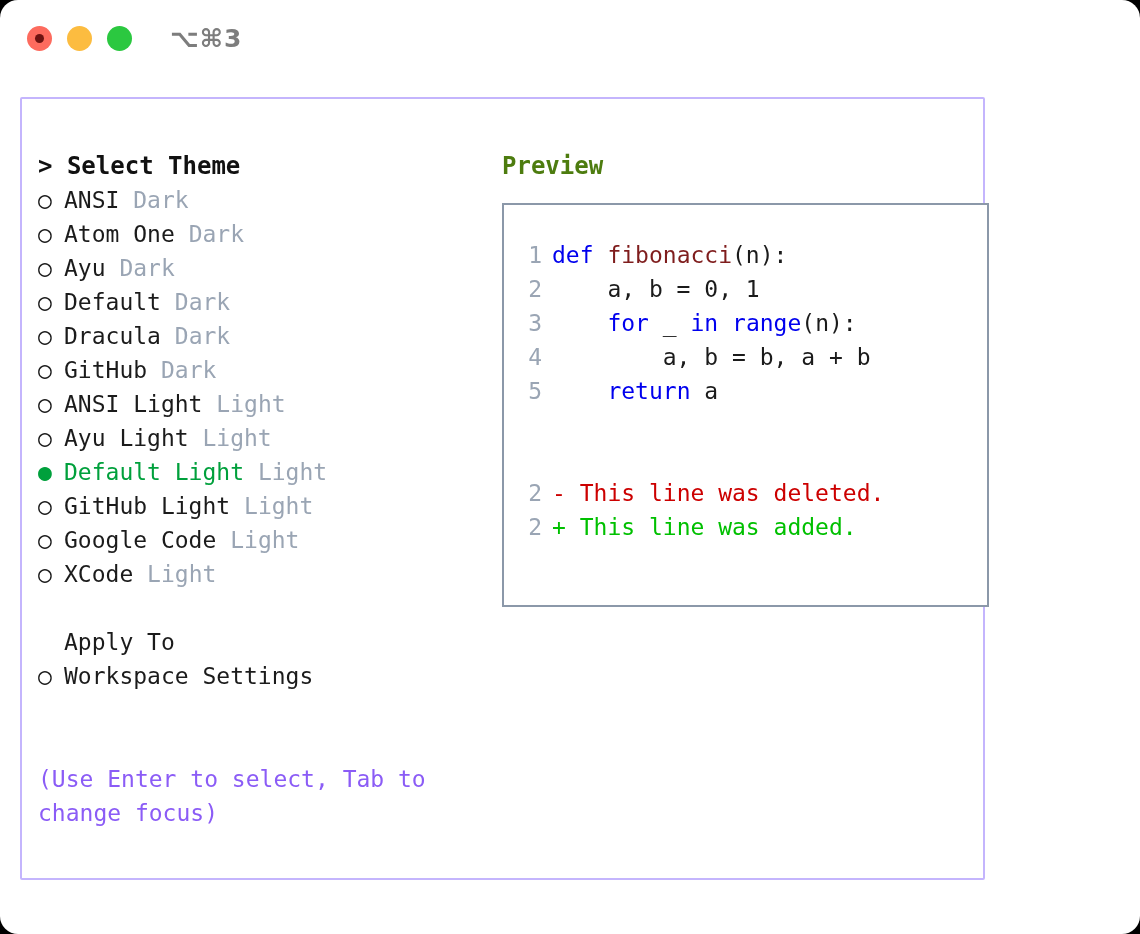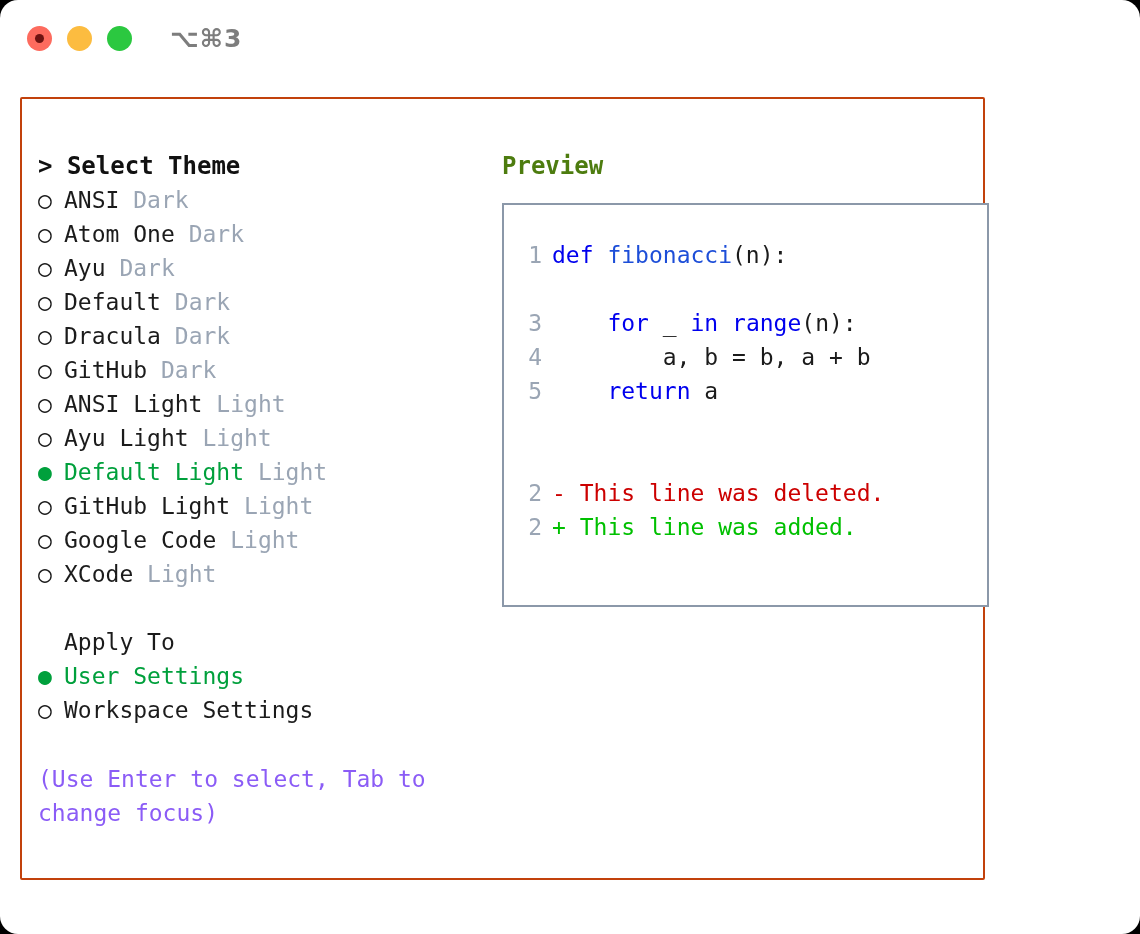--- a/index.html
+++ b/index.html
@@ -65,21 +65,21 @@
     white-space: pre;
   }
 
   
   #panel {
     position: absolute;
     left: 20px;
     top: 97px;
     width: 965px;
     height: 783px;
-    border: 2px solid #c2410c;
+    border: 2px solid #c4b5fd;
     border-radius: 2px;
     box-sizing: border-box;
     background: #ffffff;
   }
 
   
   #left-col {
     position: absolute;
     left: 16px;
     top: 50px;
@@ -166,21 +166,21 @@
 
   .lineno {
     display: inline-block;
     width: 24px;
     text-align: right;
     color: #9aa5b4;
     margin-right: 10px;
   }
 
   .kw  { color: #0000ee; }
-  .fn  { color: #1d4ed8; }
+  .fn  { color: #7f1d1d; }
   .pl  { color: #1b1b1b; }
 
   .ctx { color: #808080; }
   .del { color: #cc0000; }
   .add { color: #00c000; }
 </style>
 </head>
 <body>
 
 <div id="window">
@@ -203,30 +203,30 @@
         <div class="row"><span class="bullet">○</span><span>Dracula</span> <span class="tag">Dark</span></div>
         <div class="row"><span class="bullet">○</span><span>GitHub</span> <span class="tag">Dark</span></div>
         <div class="row"><span class="bullet">○</span><span>ANSI Light</span> <span class="tag">Light</span></div>
         <div class="row"><span class="bullet">○</span><span>Ayu Light</span> <span class="tag">Light</span></div>
         <div class="row selected"><span class="bullet">●</span><span>Default Light</span> <span class="tag">Light</span></div>
         <div class="row"><span class="bullet">○</span><span>GitHub Light</span> <span class="tag">Light</span></div>
         <div class="row"><span class="bullet">○</span><span>Google Code</span> <span class="tag">Light</span></div>
         <div class="row"><span class="bullet">○</span><span>XCode</span> <span class="tag">Light</span></div>
         <div class="row">&nbsp;</div>
         <div class="row section-head"><span class="bullet"></span><span>Apply To</span></div>
-        <div class="row selected"><span class="bullet">●</span><span>User Settings</span></div>
         <div class="row"><span class="bullet">○</span><span>Workspace Settings</span></div>
       </div>
 
     <div id="hint">(Use Enter to select, Tab to change focus)</div>
 
     <div id="preview-label">Preview</div>
 
     <div id="preview-box">
         <div class="code-line" style="top: 33px;"><span class="lineno">1</span><span class="kw">def </span><span class="fn">fibonacci</span><span class="pl">(n):</span></div>
+        <div class="code-line" style="top: 67px;"><span class="lineno">2</span><span class="pl">    a, b = 0, 1</span></div>
         <div class="code-line" style="top: 101px;"><span class="lineno">3</span><span class="pl">    </span><span class="kw">for</span><span class="pl"> _ </span><span class="kw">in</span><span class="pl"> </span><span class="kw">range</span><span class="pl">(n):</span></div>
         <div class="code-line" style="top: 135px;"><span class="lineno">4</span><span class="pl">        a, b = b, a + b</span></div>
         <div class="code-line" style="top: 169px;"><span class="lineno">5</span><span class="pl">    </span><span class="kw">return</span><span class="pl"> a</span></div>
         <div class="code-line" style="top: 271px;"><span class="lineno">2</span><span class="del">-</span><span class="del"> This line was deleted.</span></div>
         <div class="code-line" style="top: 305px;"><span class="lineno">2</span><span class="add">+</span><span class="add"> This line was added.</span></div>
       </div>
 
   </div>
 </div>
 

